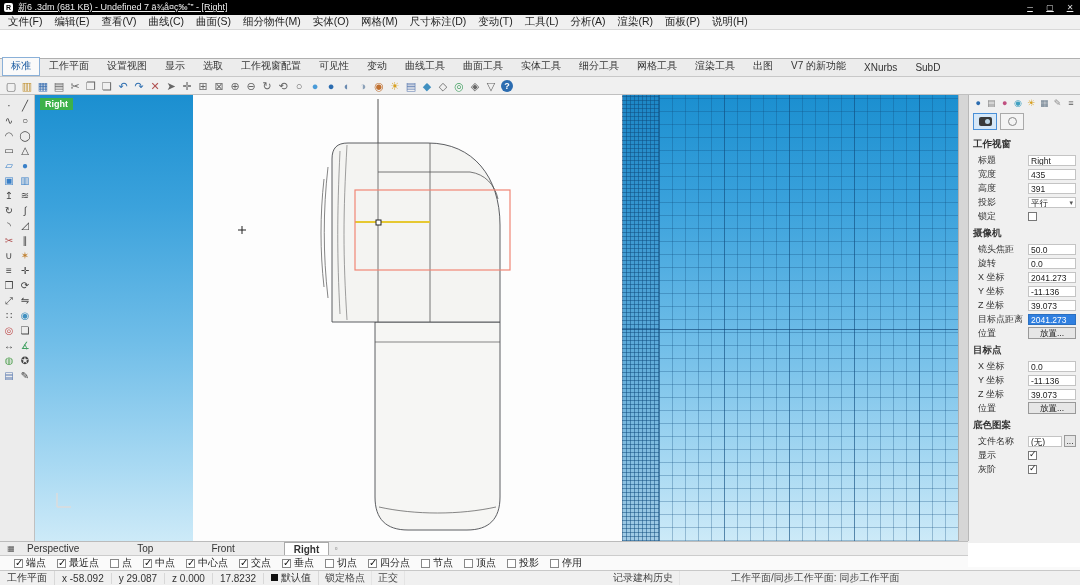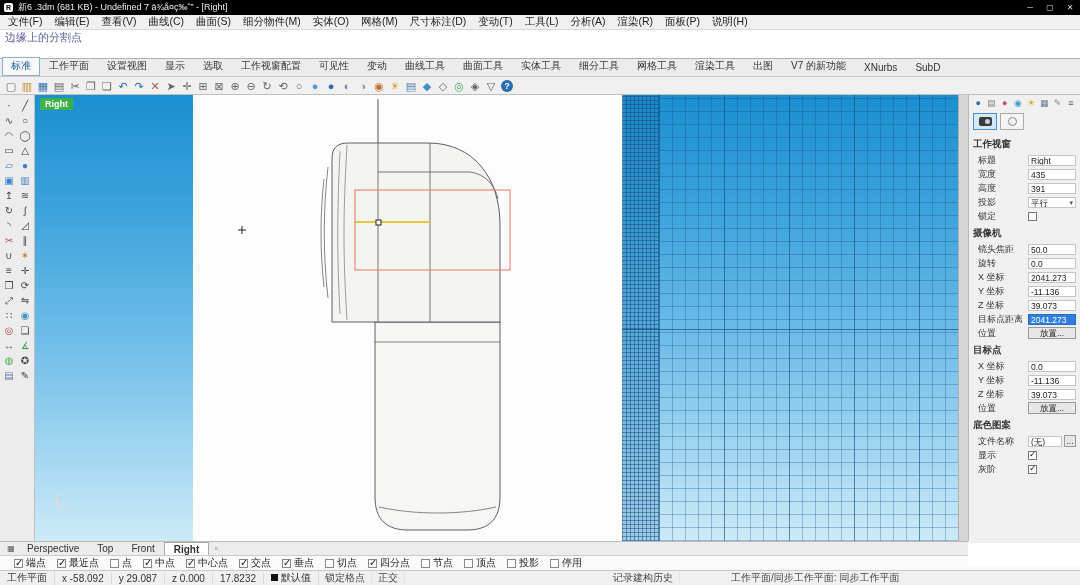--- a/index.html
+++ b/index.html
@@ -1,20 +1,20 @@
 <!DOCTYPE html>
 <html><head>
 <meta charset="utf-8">
 <style>
   html,body{margin:0;padding:0;}
   body{width:1080px;height:585px;overflow:hidden;position:relative;background:#f0f0f0;
        font-family:"Liberation Sans","DejaVu Sans",sans-serif;-webkit-font-smoothing:antialiased;}
   
   #titlebar{position:absolute;top:0;left:0;width:1080px;height:15px;background:#000;color:#eee;
-            display:flex;align-items:center;font-size:9px;}
+            display:flex;align-items:center;font-size:9px;text-decoration:underline;}
   .app-icon{width:9px;height:9px;background:#fff;color:#000;font-size:7px;line-height:9px;text-align:center;
             margin:0 5px 0 4px;border-radius:2px;font-weight:bold;}
   .tb-title{flex:1;white-space:nowrap;overflow:hidden;}
   .win-btn{width:20px;text-align:center;font-size:8px;color:#ddd;}
   
   #menubar{position:absolute;top:15px;left:0;width:1080px;height:15px;background:#f0f0f0;
            border-bottom:1px solid #d8d8d8;display:flex;align-items:center;font-size:10.5px;box-sizing:border-box;padding-left:2px;}
   .menu-item{padding:0 6px;color:#222;white-space:nowrap;}
   
   #command{position:absolute;top:30px;left:0;width:1080px;height:29px;background:#fff;
@@ -125,21 +125,20 @@
     <span class="menu-item">尺寸标注(D)</span>
     <span class="menu-item">变动(T)</span>
     <span class="menu-item">工具(L)</span>
     <span class="menu-item">分析(A)</span>
     <span class="menu-item">渲染(R)</span>
     <span class="menu-item">面板(P)</span>
     <span class="menu-item">说明(H)</span>
   </div>
 
 <div id="command">
-  <div class="cmd-line cmd-history">边缘上的分割点</div>
 </div>
 
 <div id="tabbar">
 
 <span class="rtab active">标准</span>
     <span class="rtab">工作平面</span>
     <span class="rtab">设置视图</span>
     <span class="rtab">显示</span>
     <span class="rtab">选取</span>
     <span class="rtab">工作视窗配置</span>
@@ -392,21 +391,21 @@
       </div>
     <div class="prow">
         <span class="plabel">灰阶</span>
         <span class="pcheck checked"></span>
       </div>
   </div>
 </div>
 
 <div id="vtabs">
   <span class="vtab-icon">▦</span>
-  <span style="display:flex;align-items:center;">
+  <span style="display:flex;align-items:center;gap:40px;">
 
   <span class="vtab">Perspective</span>
       <span class="vtab">Top</span>
       <span class="vtab">Front</span>
       <span class="vtab active">Right</span>
     </span>
   <span class="vtab-icon">▫</span>
 </div>
 
 <div id="osnap">

